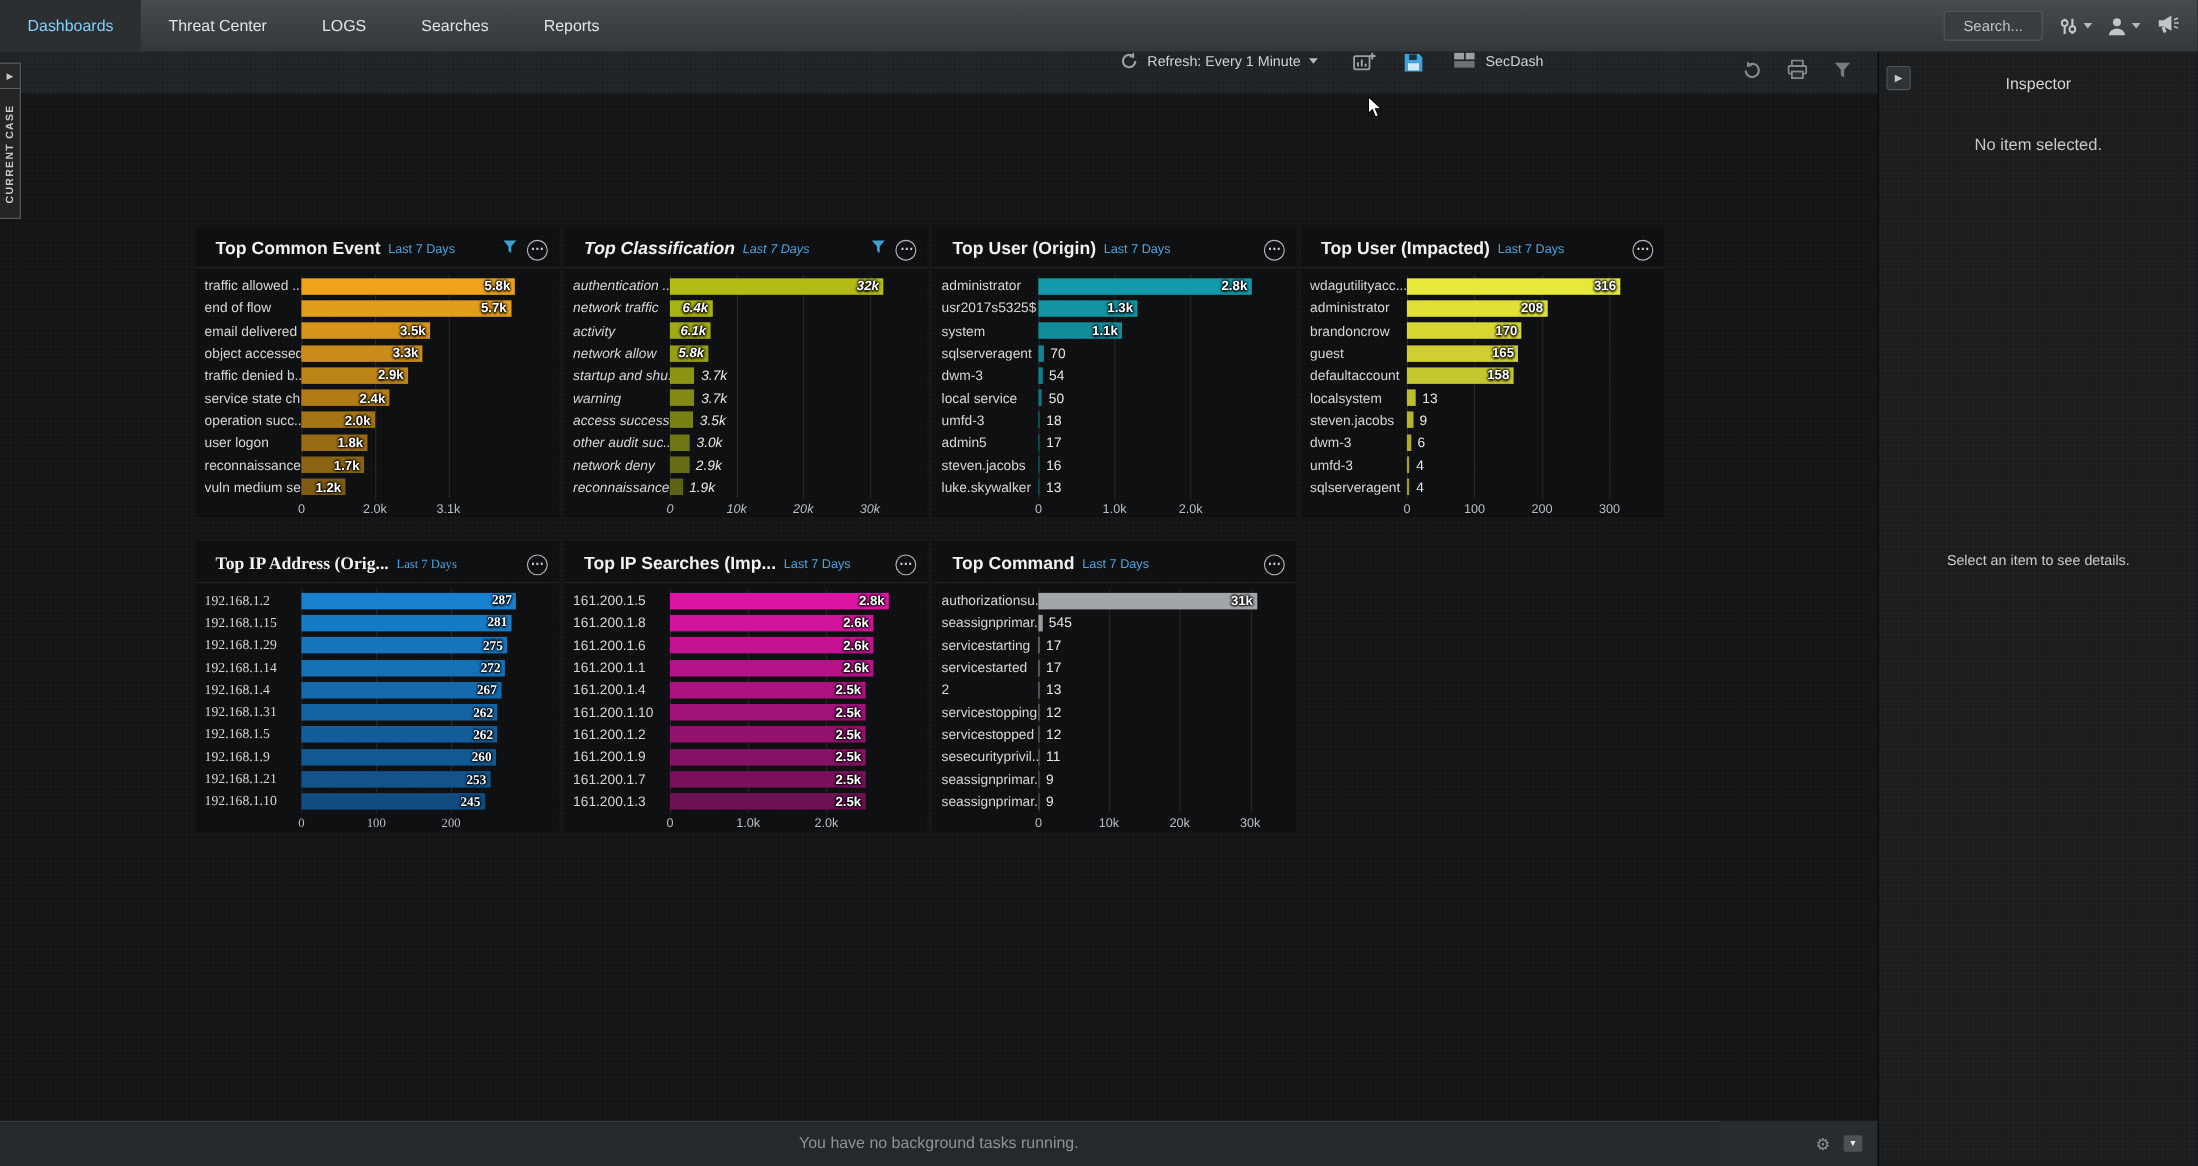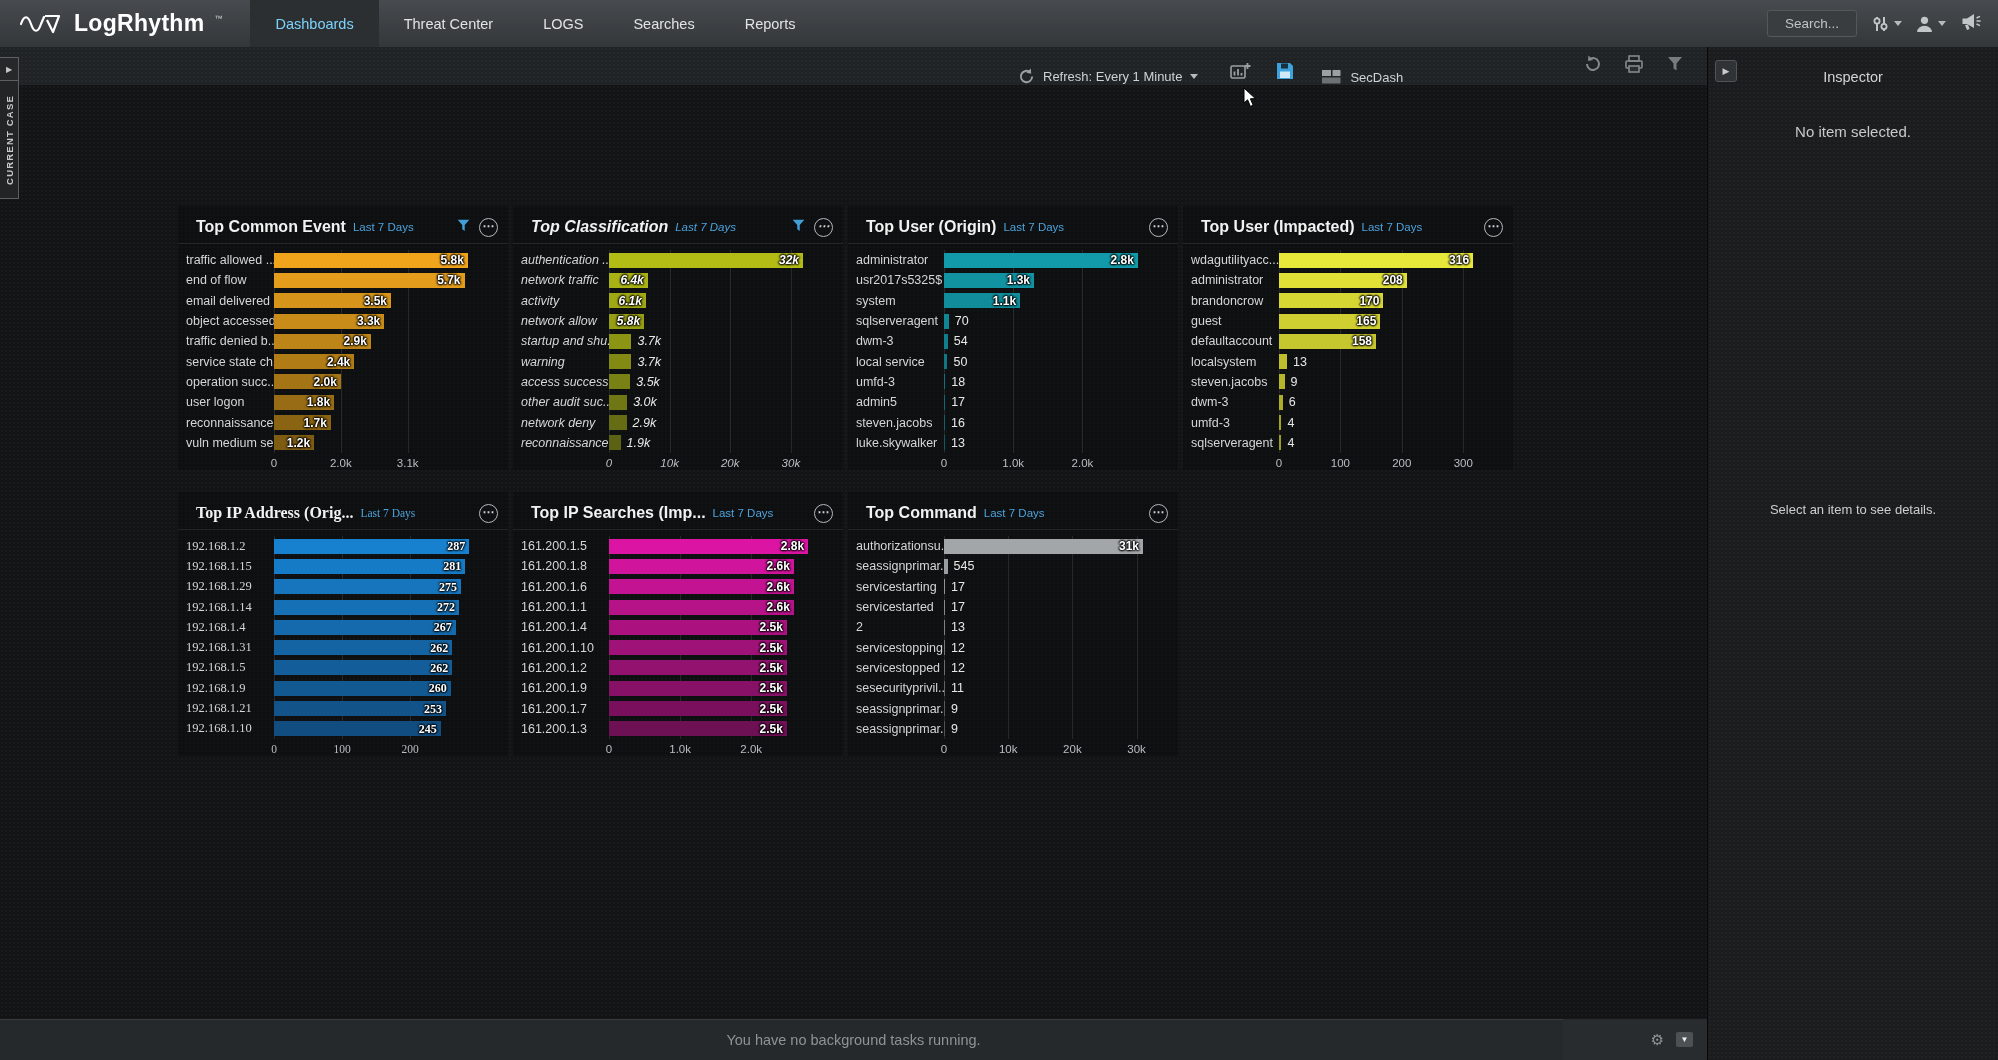--- a/index.html
+++ b/index.html
@@ -32,21 +32,21 @@
     color:#bfc3c5; font-size:13.5px; padding:5px 17px;
   }
   .caret { width:0; height:0; border-left:4px solid transparent; border-right:4px solid transparent; border-top:5px solid #b6babc; display:inline-block; }
   .iconbtn { display:flex; align-items:center; gap:4px; }
 
   
   .toolbar {
     position:absolute; left:0; top:47px; width:1707px; height:38px;
     background-color:#202326; z-index:5;
   }
-  .tb-center { position:absolute; left:1018px; top:0; height:38px; display:flex; align-items:flex-end; gap:9px; }
+  .tb-center { position:absolute; left:1018px; top:0; height:38px; display:flex; align-items:flex-start; gap:9px; }
   .tb-right  { position:absolute; right:23px; top:0; height:38px; display:flex; align-items:center; gap:22px; }
   .tb-text { color:#ced2d5; font-size:13px; white-space:nowrap; }
   .tb-gap { width:14px; }
 
   
   .content { position:absolute; left:0; top:85px; width:1707px; height:934px; background-color:#131415; }
 
   
   .chart { position:absolute; width:330px; height:264px; background:rgba(8,9,10,0.38); }
   .chart[data-chart="0"]{ left:178px; top:121px; }
@@ -138,28 +138,20 @@
     writing-mode:vertical-rl; transform:rotate(180deg);
     font-size:9.5px; font-weight:bold; letter-spacing:1.2px; color:#c9c9c9; white-space:nowrap;
   }
 
   .cursor { position:absolute; left:1243px; top:88px; z-index:99; }
 </style>
 </head>
 <body>
 
 <div class="navbar">
-  <div class="logo">
-    <svg width="44" height="26" viewBox="0 0 44 26">
-      <path d="M1 13 C4 4,8 4,11 13 C14 22,18 22,21 13 L24 6" fill="none" stroke="#fff" stroke-width="2.2" stroke-linecap="round"></path>
-      <path d="M25 5 L39 5 L33 21 L27 9" fill="none" stroke="#fff" stroke-width="2.2" stroke-linejoin="round"></path>
-    </svg>
-    <span class="logo-text">LogRhythm</span>
-    <span class="logo-tm">™</span>
-  </div>
   <div class="navtabs">
     <div class="navtab active">Dashboards</div>
     <div class="navtab">Threat Center</div>
     <div class="navtab">LOGS</div>
     <div class="navtab">Searches</div>
     <div class="navtab">Reports</div>
   </div>
   <div class="nav-right">
     <button class="search-btn">Search...</button>
     <span class="iconbtn">

